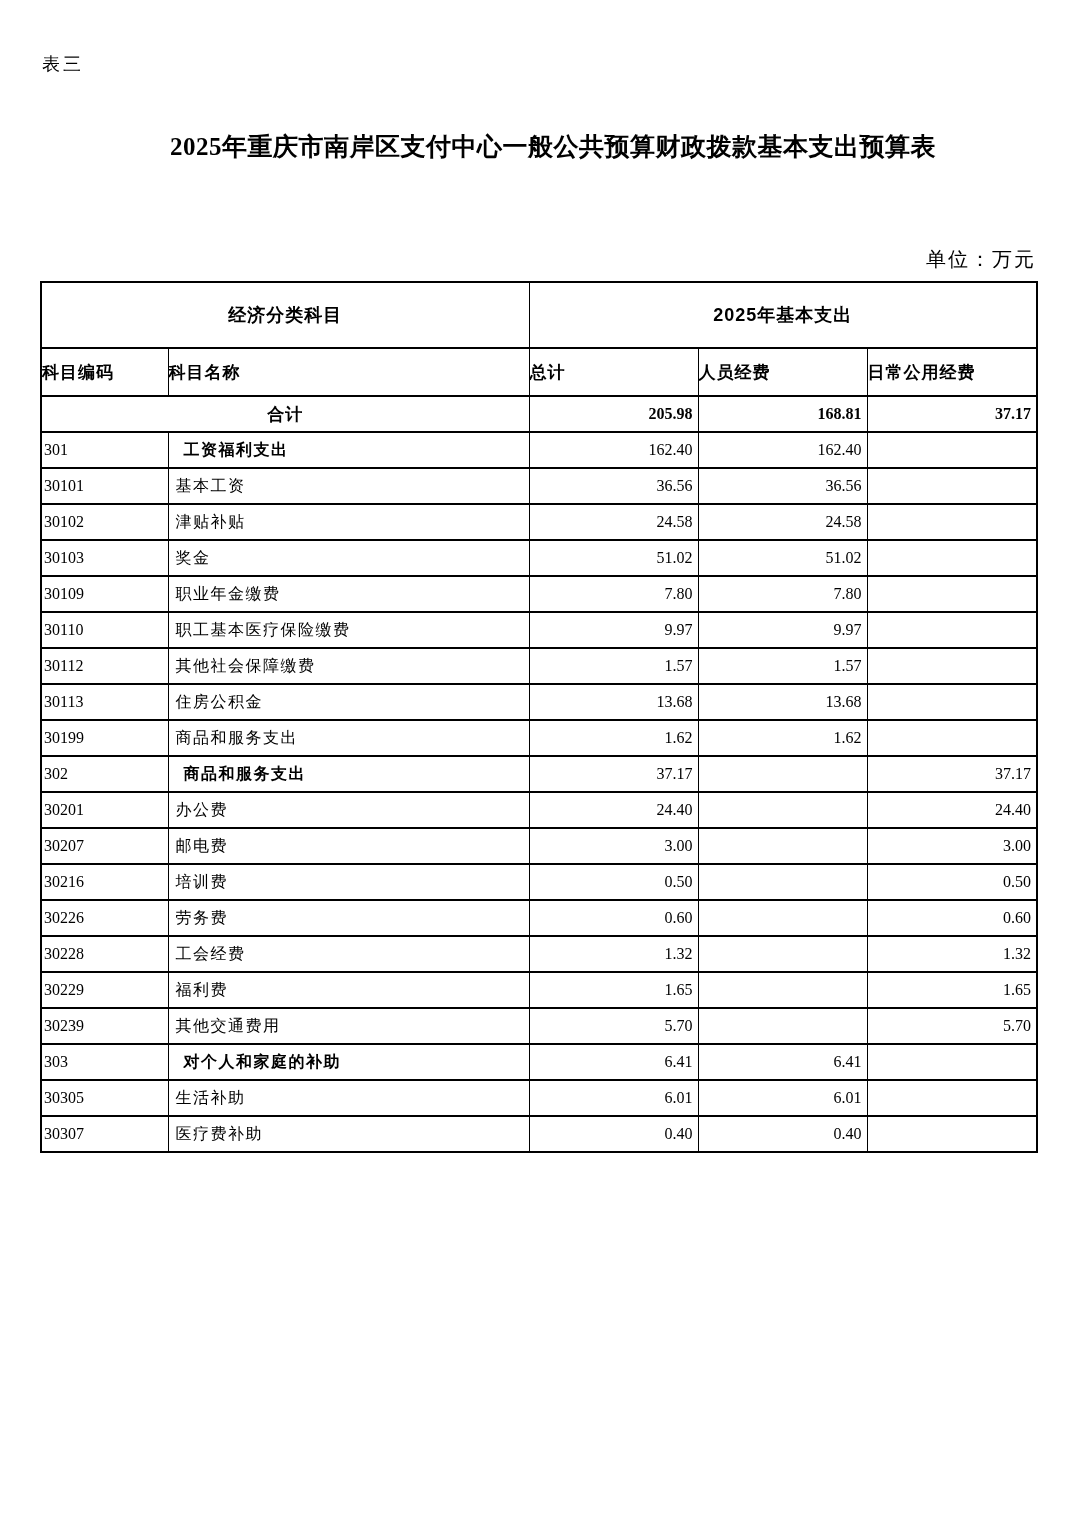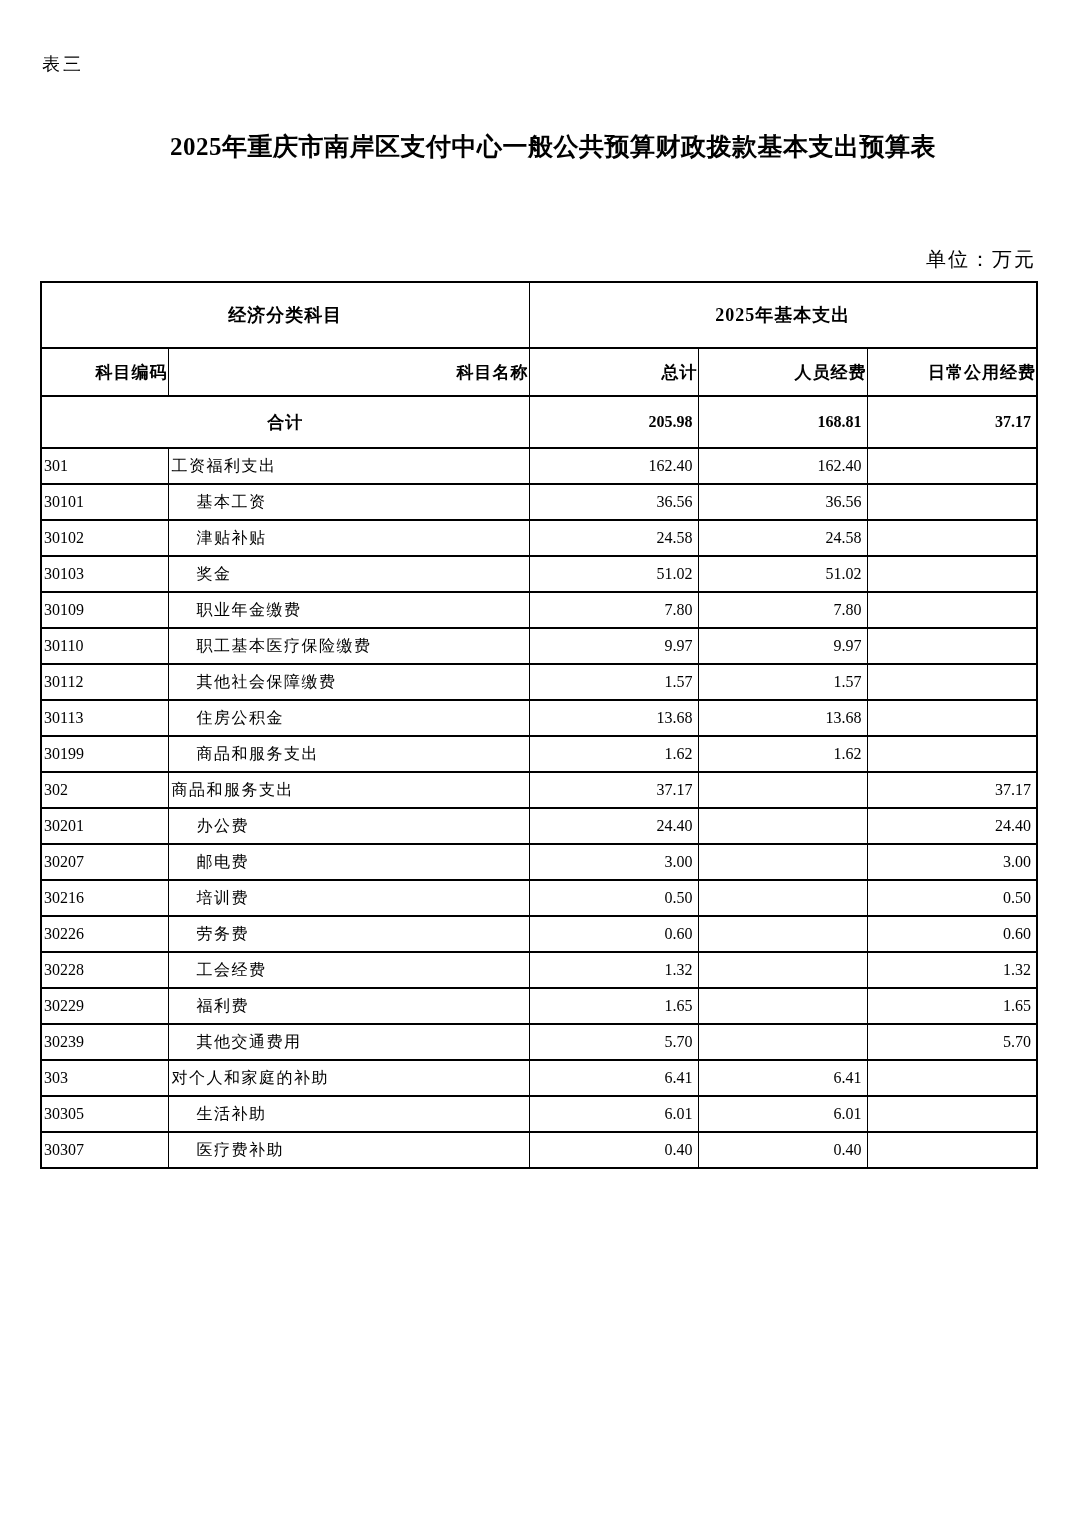--- a/index.html
+++ b/index.html
@@ -64,62 +64,62 @@
   table.budget th, table.budget td {
     border: 1px solid #000;
     border-top-width: 2px;
     border-bottom-width: 2px;
     overflow: hidden;
     white-space: nowrap;
   }
 
   tr.group-header th {
     height: 66px;
-    font-family: Liberation Serif, serif;
+    font-family: Liberation Sans, sans-serif;
     font-size: 18px;
     font-weight: bold;
     text-align: center;
     vertical-align: middle;
     letter-spacing: 1px;
   }
   tr.col-header th {
     height: 48px;
     font-family: "Liberation Sans", sans-serif;
     font-size: 17px;
     font-weight: bold;
-    text-align: right;
+    text-align: left;
     vertical-align: middle;
     letter-spacing: 1px;
   }
 
-  tr.total-row td { height: 52px; vertical-align: middle; }
+  tr.total-row td { height: 36px; vertical-align: middle; }
   tr.total-row td.lbl {
     text-align: center;
     font-family: "Liberation Sans", sans-serif;
     font-size: 17px;
     font-weight: bold;
     letter-spacing: 1px;
   }
   tr.total-row td.num {
     font-weight: bold;
   }
 
   tr.data-row td { height: 36px; vertical-align: middle; font-size: 16px; }
   td.code {
     text-align: left;
     padding-left: 2px;
     font-size: 16px;
   }
   td.name {
     text-align: left;
-    padding-left: 28px;
+    padding-left: 7px;
     letter-spacing: 1.5px;
   }
   tr.level-1 td.code { padding-left: 2px; margin-left: 46px; }
-  tr.level-1 td.name { padding-left: 3px; }
+  tr.level-1 td.name { padding-left: 15px; font-weight: bold; }
   td.num {
     text-align: right;
     padding-right: 5px;
     font-size: 16px;
     font-family: "Liberation Serif", serif;
   }
 </style>
 </head>
 <body>
 

